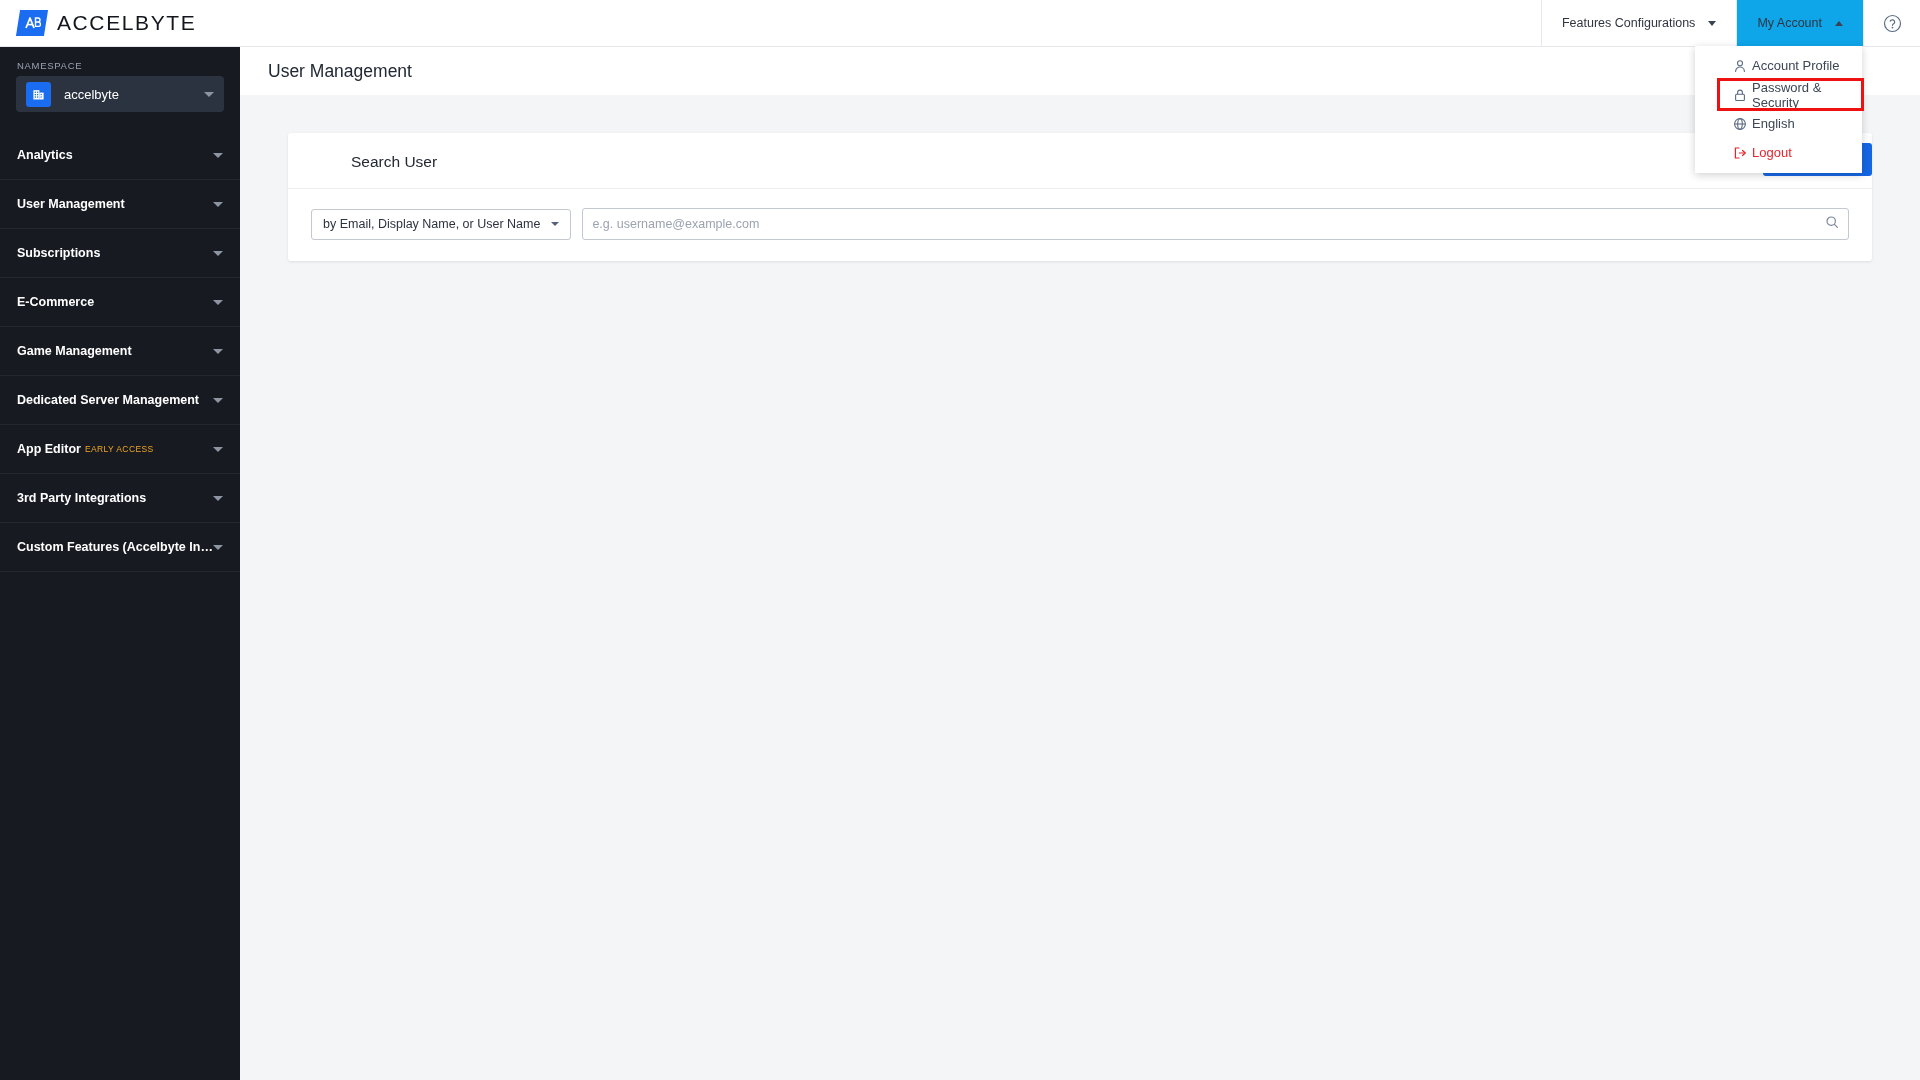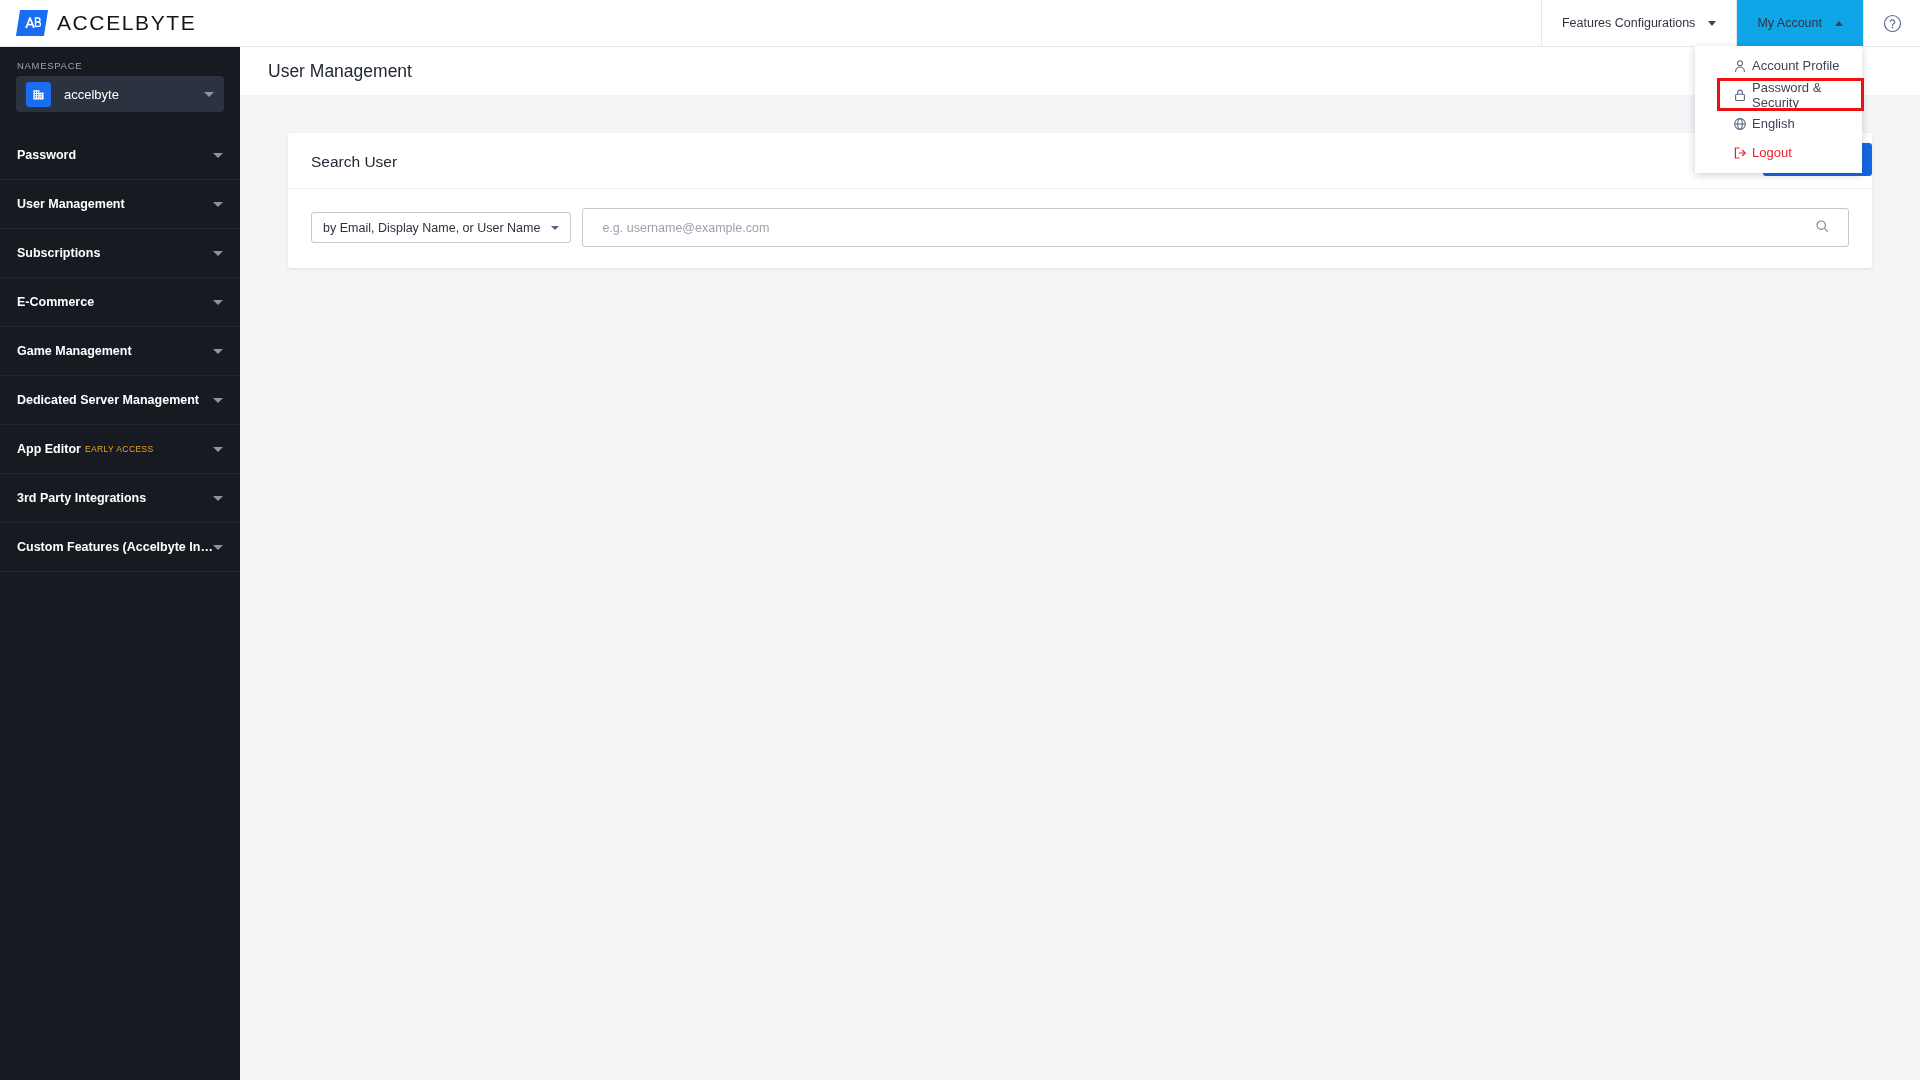--- a/index.html
+++ b/index.html
@@ -195,21 +195,21 @@
     width: 1584px;
     background: #ffffff;
     border-radius: 3px;
     box-shadow: 0 1px 3px rgba(25,32,45,.10);
     z-index: 8;
   }
   .card-head {
     padding: 20px 23px 17px 23px;
     border-bottom: 1px solid #eceef1;
   }
-  .card-title { font-size: 15.5px; color: #222933; }
+  .card-title { font-size: 15.5px; color: #222933; margin-left: 40px; }
   .card-body {
     padding: 19px 23px 21px 23px;
     display: flex; align-items: center; gap: 11px;
   }
   .select {
     height: 31px;
     border: 1px solid #c3c8d1;
     border-radius: 3px;
     display: flex; align-items: center; gap: 11px;
     padding: 10px 11px;
@@ -219,25 +219,25 @@
     white-space: nowrap;
   }
   .select-chev {
     width: 0; height: 0;
     border-left: 4px solid transparent;
     border-right: 4px solid transparent;
     border-top: 4.5px solid #55607a;
   }
   .search-field {
     flex: 1;
-    height: 39px;
+    height: 32px;
     border: 1px solid #c3c8d1;
     border-radius: 3px;
     display: flex; align-items: center;
-    padding: 0 19px;
+    padding: 0 9px;
     position: relative;
   }
   .search-field input {
     flex: 1;
     border: none; outline: none;
     font-family: "Liberation Sans", sans-serif;
     font-size: 12.5px;
     color: #2c3340;
     background: transparent;
   }
@@ -343,21 +343,21 @@
         <rect x="9.6" y="9.4" width="1.2" height="1.2" fill="#1a6cf0"></rect>
       </svg>
     </span>
     <span class="ns-name">accelbyte</span>
     <span class="ns-chev"></span>
   </div>
 
   <div class="nav-list">
 
     <div class="nav-item">
-      <span class="nav-label">Password</span>
+      <span class="nav-label">Analytics</span>
       <span class="nav-spacer"></span>
       <span class="nav-chev"></span>
     </div>
 
     <div class="nav-item">
       <span class="nav-label">User Management</span>
       <span class="nav-spacer"></span>
       <span class="nav-chev"></span>
     </div>
 

